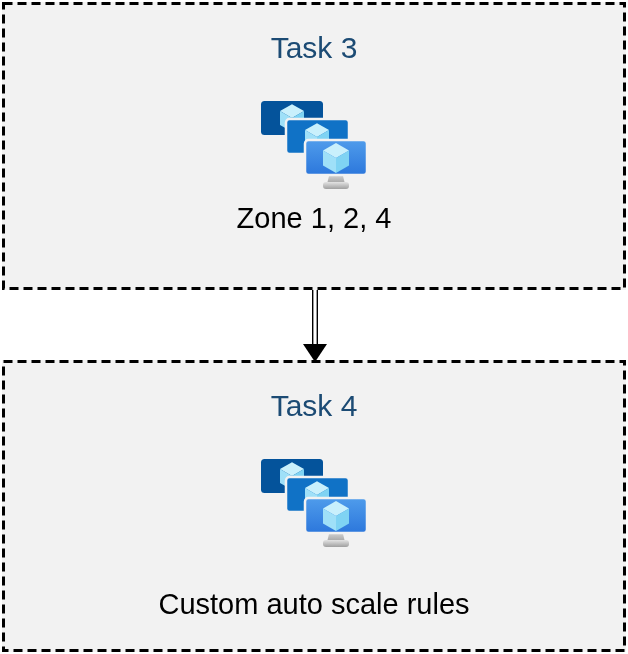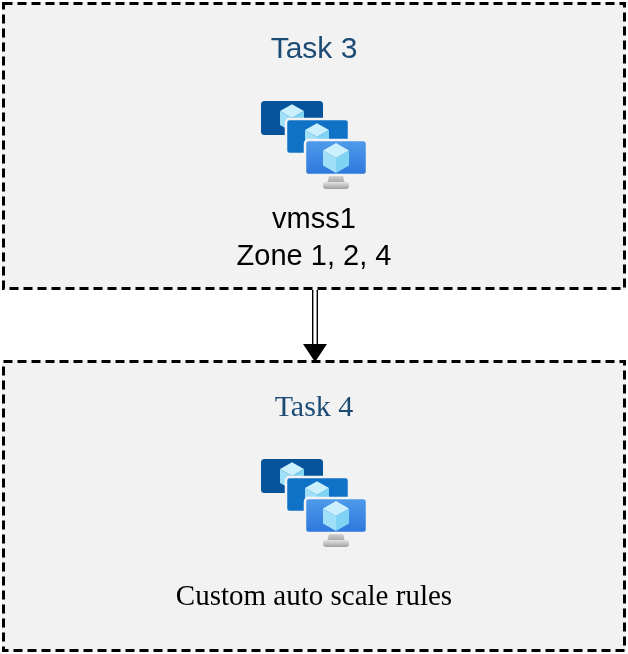--- a/index.html
+++ b/index.html
@@ -14,21 +14,21 @@
     position: absolute;
     left: 2px;
     width: 624px;
     background: #f2f2f2;
     box-sizing: border-box;
     display: flex;
     flex-direction: column;
     align-items: center;
   }
   #box-task3 { top: 2px;   height: 288px; }
-  #box-task4 { top: 360px; height: 292px; font-family: Liberation Serif, serif; }
+  #box-task4 { top: 360px; height: 292px; }
   .box-border {
     position: absolute;
     left: 0; top: 0;
     pointer-events: none;
   }
   .task-title {
     margin-top: 26px;
     font-size: 30px;
     line-height: 40px;
     color: #1c4b74;
@@ -40,21 +40,21 @@
     z-index: 1;
   }
   .task-label {
     text-align: center;
     font-size: 29px;
     line-height: 37px;
     color: #000000;
     z-index: 1;
   }
   #box-task3 .task-label { margin-top: 8px; }
-  #box-task4 .task-label { margin-top: 27px; }
+  #box-task4 .task-label { margin-top: 36px; }
   #flow-arrow {
     position: absolute;
     left: 299px; top: 290px;
     width: 32px; height: 72px;
   }
 </style>
 </head>
 <body>
 
 <div class="task-box" id="box-task3">
@@ -81,21 +81,20 @@
     <rect x="1" y="1" width="62" height="34" rx="3.5" fill="#04539b"></rect>
     <use href="#cube" transform="translate(32,18) scale(12)"></use>
     <rect x="26" y="19" width="63" height="35" rx="3.5" fill="#1072c6" stroke="#f2f2f2" stroke-width="2.5"></rect>
     <use href="#cube" transform="translate(57,37) scale(12)"></use>
     <polygon points="70,72 82,72 85,84 67,84" fill="url(#gStand)"></polygon>
     <rect x="63" y="82" width="26" height="7" rx="3" fill="url(#gStand)"></rect>
     <rect x="45" y="40" width="62" height="35" rx="3.5" fill="url(#gFront)" stroke="#f2f2f2" stroke-width="2.5"></rect>
     <use href="#cube" transform="translate(76,58) scale(13)"></use>
   </svg>
   <div class="task-label">
-    <div>vmss1</div>
     <div>Zone 1, 2, 4</div>
   </div>
 </div>
 
 <div class="task-box" id="box-task4">
   <svg class="box-border" width="624" height="292">
     <rect x="1.5" y="1.5" width="621" height="289" fill="none" stroke="#000000" stroke-width="3" stroke-dasharray="9 5"></rect>
   </svg>
   <div class="task-title">Task 4</div>
   <svg class="task-icon" width="108" height="92" viewBox="0 0 108 92">

